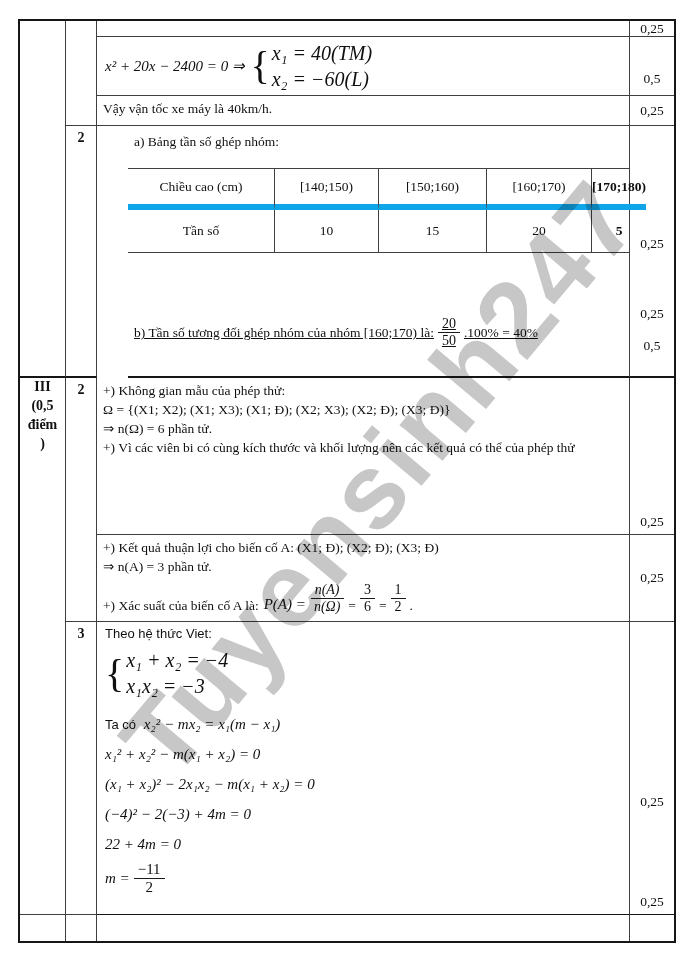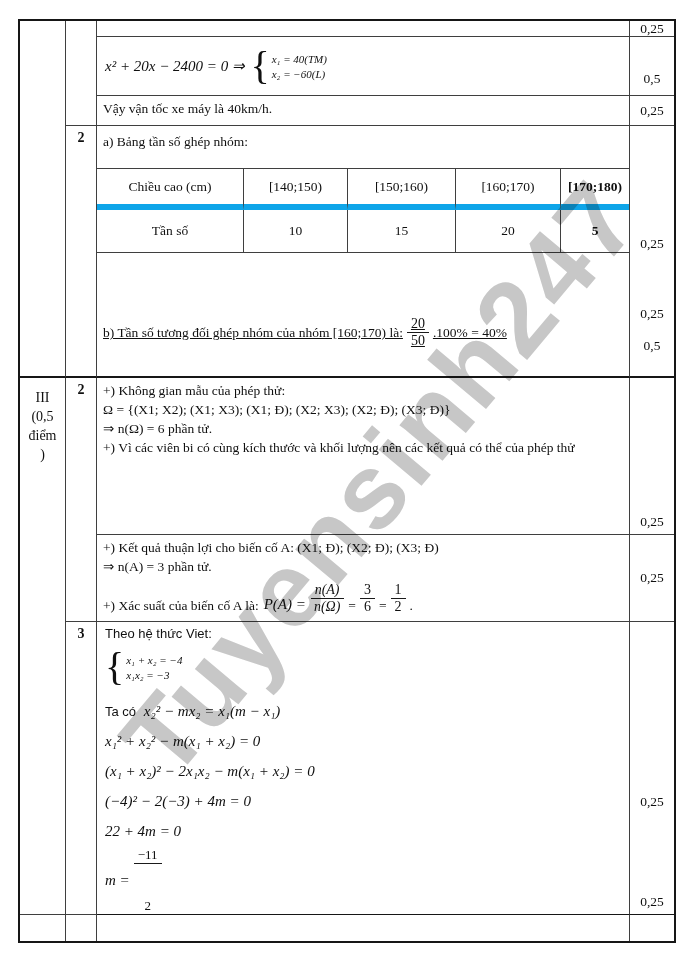--- a/index.html
+++ b/index.html
@@ -15,34 +15,34 @@
     grid-template-columns:46px 31px 533px 44px;
     grid-template-rows:16px 59px 30px 252px 157px 87px 293px 1fr;
     background:#fff;
   }
   .answer-table *, .answer-table{box-sizing:border-box;}
   .cell{position:relative;min-width:0;min-height:0;}
   .br{border-right:1px solid #3f3f3f;}
   .bb{border-bottom:1px solid #3f3f3f;}
   .bb2{border-bottom:2px solid #161616;}
 
-  .section-cell{display:flex;justify-content:center;padding-top:11px;
-    font-weight:normal;font-size:14px;text-align:center;white-space:pre-line;line-height:1.35;}
+  .section-cell{display:flex;justify-content:center;padding-top:0;
+    font-weight:bold;font-size:14px;text-align:center;white-space:pre-line;line-height:1.35;}
   .qnum{display:flex;justify-content:center;padding-top:4px;font-weight:bold;font-size:14px;}
 
   .content{font-size:13.5px;line-height:1.42;padding:3px 6px 0 6px;}
   .score{display:flex;align-items:center;justify-content:center;font-size:13.5px;}
   .score.bottom{align-items:flex-end;padding-bottom:8px;}
   .score.rel{display:block;}
   .score .abs{position:absolute;left:0;right:0;text-align:center;}
 
   .math{font-style:italic;}
   .brace{font-size:40px;font-weight:300;line-height:0.9;font-style:normal;margin:0 2px 0 6px;}
   .eqrow{display:flex;align-items:center;height:100%;padding-left:8px;font-size:15px;}
-  .cases{display:flex;flex-direction:column;gap:3px;font-size:11px;}
+  .cases{display:flex;flex-direction:column;gap:3px;font-size:20px;}
 
   .frac{display:inline-flex;flex-direction:column;align-items:center;vertical-align:middle;
         margin:0 4px;line-height:1.15;font-size:14px;}
   .frac .num{border-bottom:1px solid #1a1a1a;padding:0 4px;}
   .frac .den{padding:0 4px;}
 
   
   .freq-table{position:absolute;left:0;right:0;top:42px;
     display:grid;grid-template-columns:147px 104px 108px 105px 1fr;
     grid-template-rows:41px 42px;
@@ -104,21 +104,21 @@
           <span class="math">x₁ = 40(TM)</span>
           <span class="math">x₂ = −60(L)</span>
         </span>
       </div>
     </div>
     <div class="cell bb score bottom" style="grid-column:4;grid-row:2;">0,5</div>
 
     <div class="cell br bb content" style="grid-column:3;grid-row:3;">Vậy vận tốc xe máy là 40km/h.</div>
     <div class="cell bb score" style="grid-column:4;grid-row:3;">0,25</div>
 
-    <div class="cell br bb2" style="grid-column:3;grid-row:4;">
+    <div class="cell br bb2" style="grid-column:3;grid-row:4;margin-left:31px;">
       <div class="b-line1 content" style="padding:0;">a) Bảng tần số ghép nhóm:</div>
 
       <div class="freq-table">
         <div class="fcell hrow">Chiều cao (cm)</div>
         <div class="fcell hrow">[140;150)</div>
         <div class="fcell hrow">[150;160)</div>
         <div class="fcell hrow">[160;170)</div>
         <div class="fcell hrow last">[170;180)</div>
         <div class="fcell">Tần số</div>
         <div class="fcell">10</div>
@@ -188,21 +188,21 @@
       <div class="d-taco">
         <span class="sans">Ta có</span>
         <span class="math" style="margin-left:4px;">x₂² − mx₂ = x₁(m − x₁)</span>
       </div>
       <div class="d-eq math">x₁² + x₂² − m(x₁ + x₂) = 0</div>
       <div class="d-eq math">(x₁ + x₂)² − 2x₁x₂ − m(x₁ + x₂) = 0</div>
       <div class="d-eq math">(−4)² − 2(−3) + 4m = 0</div>
       <div class="d-eq math">22 + 4m = 0</div>
       <div class="d-m">
         <span class="math">m =</span>
-        <span class="frac" style="font-size:13px;gap:35px;">
+        <span class="frac" style="font-size:15px;">
           <span class="num">−11</span>
           <span class="den">2</span>
         </span>
       </div>
     </div>
     <div class="cell bb score rel" style="grid-column:4;grid-row:7;">
       <span class="abs" style="top:172px;">0,25</span>
       <span class="abs" style="top:272px;">0,25</span>
     </div>
 

